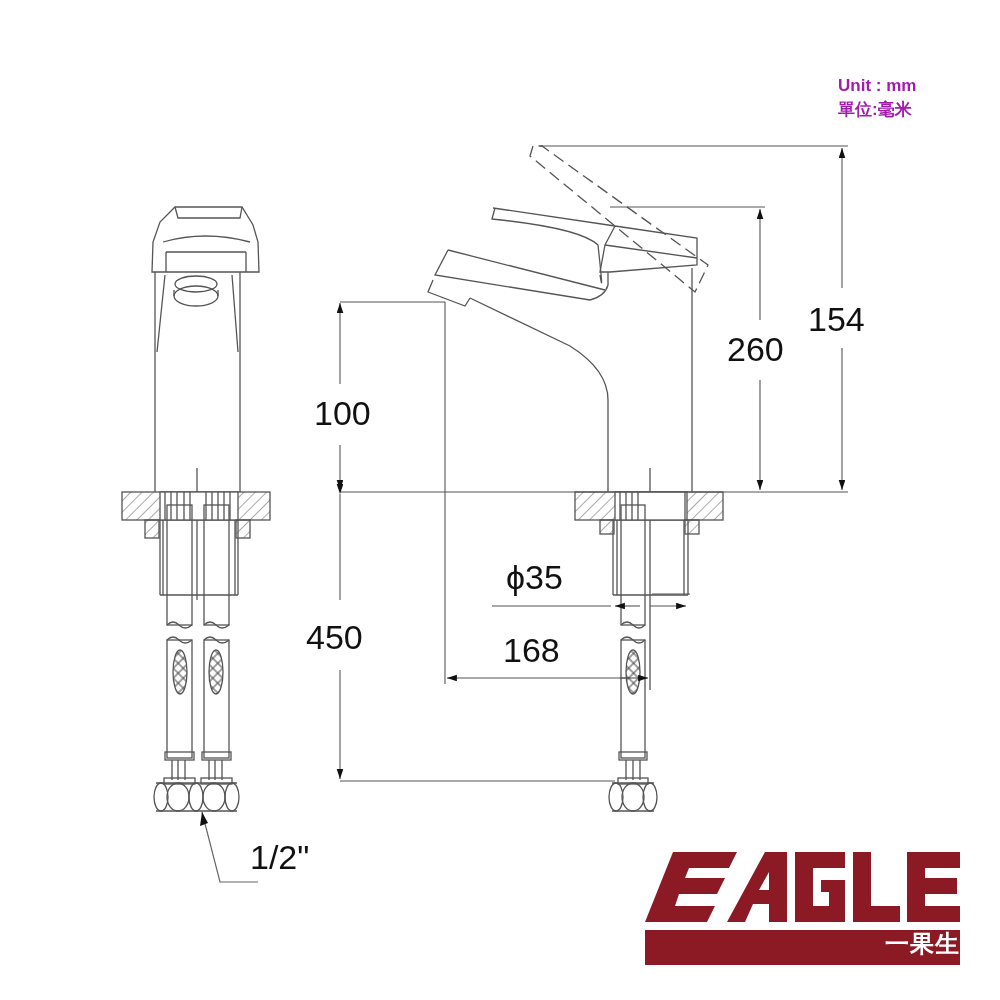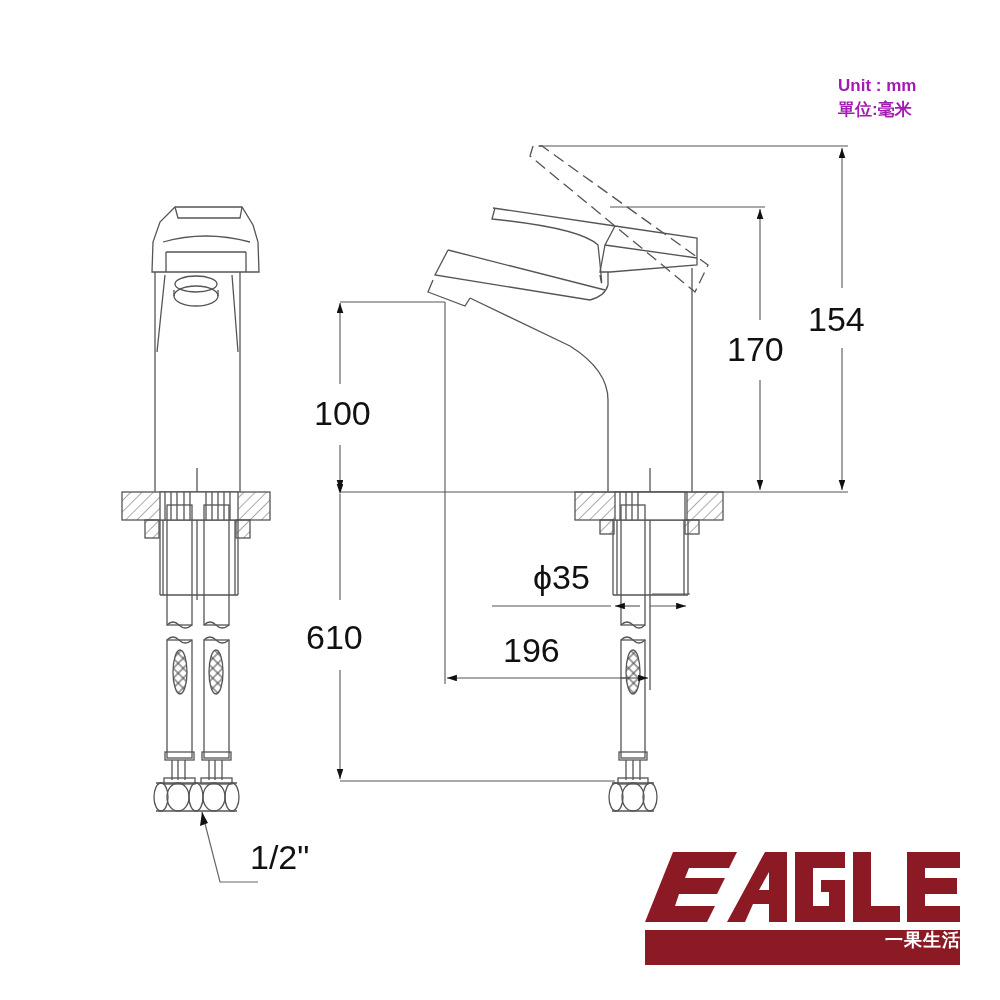--- a/index.html
+++ b/index.html
@@ -1,21 +1,21 @@
 <!DOCTYPE html>
 <html><head>
 <meta charset="utf-8">
 <style>
   html, body { margin:0; padding:0; background:#ffffff; }
   body { width:1000px; height:1000px; position:relative; overflow:hidden; font-family:"Liberation Sans", sans-serif; }
   #drawing { position:absolute; left:0; top:0; width:1000px; height:1000px; }
   .unit { position:absolute; left:838px; top:74px; font-size:17px; font-weight:bold; color:#a21caf; line-height:24px; }
   .dim { position:absolute; font-size:34px; color:#111; font-family:"Liberation Sans", sans-serif; }
   .logo { position:absolute; left:645px; top:850px; width:315px; height:120px; }
-  .logo-sub { position:absolute; left:885px; top:928px; color:#fff; font-size:18px; font-weight:bold; letter-spacing:1px; }
+  .logo-sub { position:absolute; left:885px; top:928px; color:#fff; font-size:24px; font-weight:bold; letter-spacing:1px; }
 </style>
 </head>
 <body>
 
 <svg id="drawing" viewBox="0 0 1000 1000" xmlns="http://www.w3.org/2000/svg">
   <defs>
     <pattern id="hatch" patternUnits="userSpaceOnUse" width="8" height="8" patternTransform="rotate(45)">
       <line x1="0" y1="0" x2="0" y2="8" stroke="#555" stroke-width="1"></line>
     </pattern>
     <pattern id="diamond" patternUnits="userSpaceOnUse" width="7" height="7" patternTransform="rotate(45)">
@@ -143,25 +143,25 @@
     <line x1="620" y1="678" x2="648" y2="678" marker-end="url(#arr)"></line>
   </g>
 </svg>
 
 <div class="unit">
   <div>Unit : mm</div>
   <div>單位:毫米</div>
 </div>
 
 <div class="dim" style="left:314px;top:394px;">100</div>
-<div class="dim" style="left:306px;top:618px;">610</div>
-<div class="dim" style="left:727px;top:330px;">170</div>
+<div class="dim" style="left:306px;top:618px;">450</div>
+<div class="dim" style="left:727px;top:330px;">260</div>
 <div class="dim" style="left:808px;top:300px;">154</div>
-<div class="dim" style="left:506px;top:558px;margin-left:27px;">ϕ35</div>
-<div class="dim" style="left:503px;top:631px;">196</div>
+<div class="dim" style="left:506px;top:558px;">ϕ35</div>
+<div class="dim" style="left:503px;top:631px;">168</div>
 <div class="dim" style="left:250px;top:838px;">1/2"</div>
 
 <svg class="logo" viewBox="0 0 315 120" xmlns="http://www.w3.org/2000/svg">
   <g fill="#8b1a24">
 
     <path d="M28,2 L92,2 L84,18 L44,18 L40,28 L80,28 L72,44 L34,44 L30,56 L70,56 L62,72 L0,72 Z"></path>
 
     <path d="M82,72 L120,2 L142,2 L142,72 L124,72 L124,54 L108,54 L100,72 Z M114,40 L124,40 L124,22 Z"></path>
 
     <path d="M150,2 L200,2 L200,18 L168,18 L168,56 L184,56 L184,42 L176,42 L176,30 L200,30 L200,72 L150,72 Z"></path>

